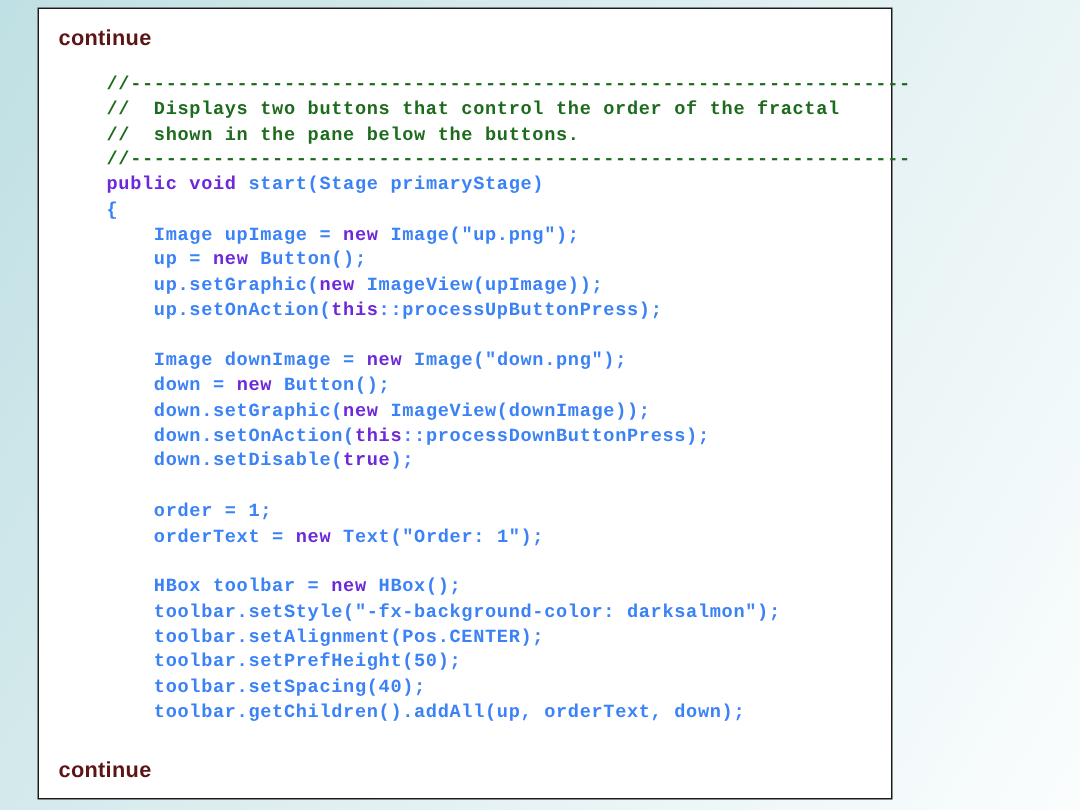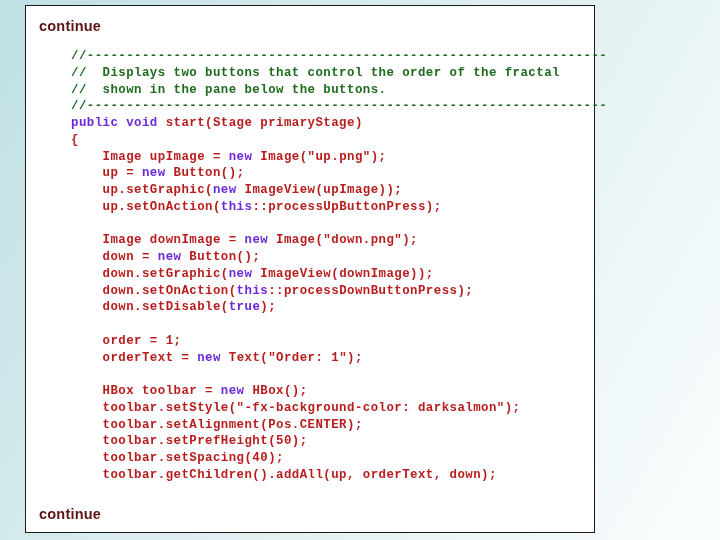--- a/index.html
+++ b/index.html
@@ -56,21 +56,21 @@
     color: #000000;
     white-space: pre;
     letter-spacing: 0.45px;
   }
   .code-line {
     white-space: pre;
     height: 16.75px;
   }
   .tok-comment { color: #1d6b1d; }
   .tok-keyword { color: #6d28d9; }
-  .tok-plain   { color: #b91c1c; }
+  .tok-plain   { color: #3b82f6; }
   .blank-line  { height: 16.75px; }
 </style>
 </head>
 <body>
 
 <div id="slide">
 
   <div id="content-card">
 
     <div class="continue-label" id="continue-top">continue</div>

